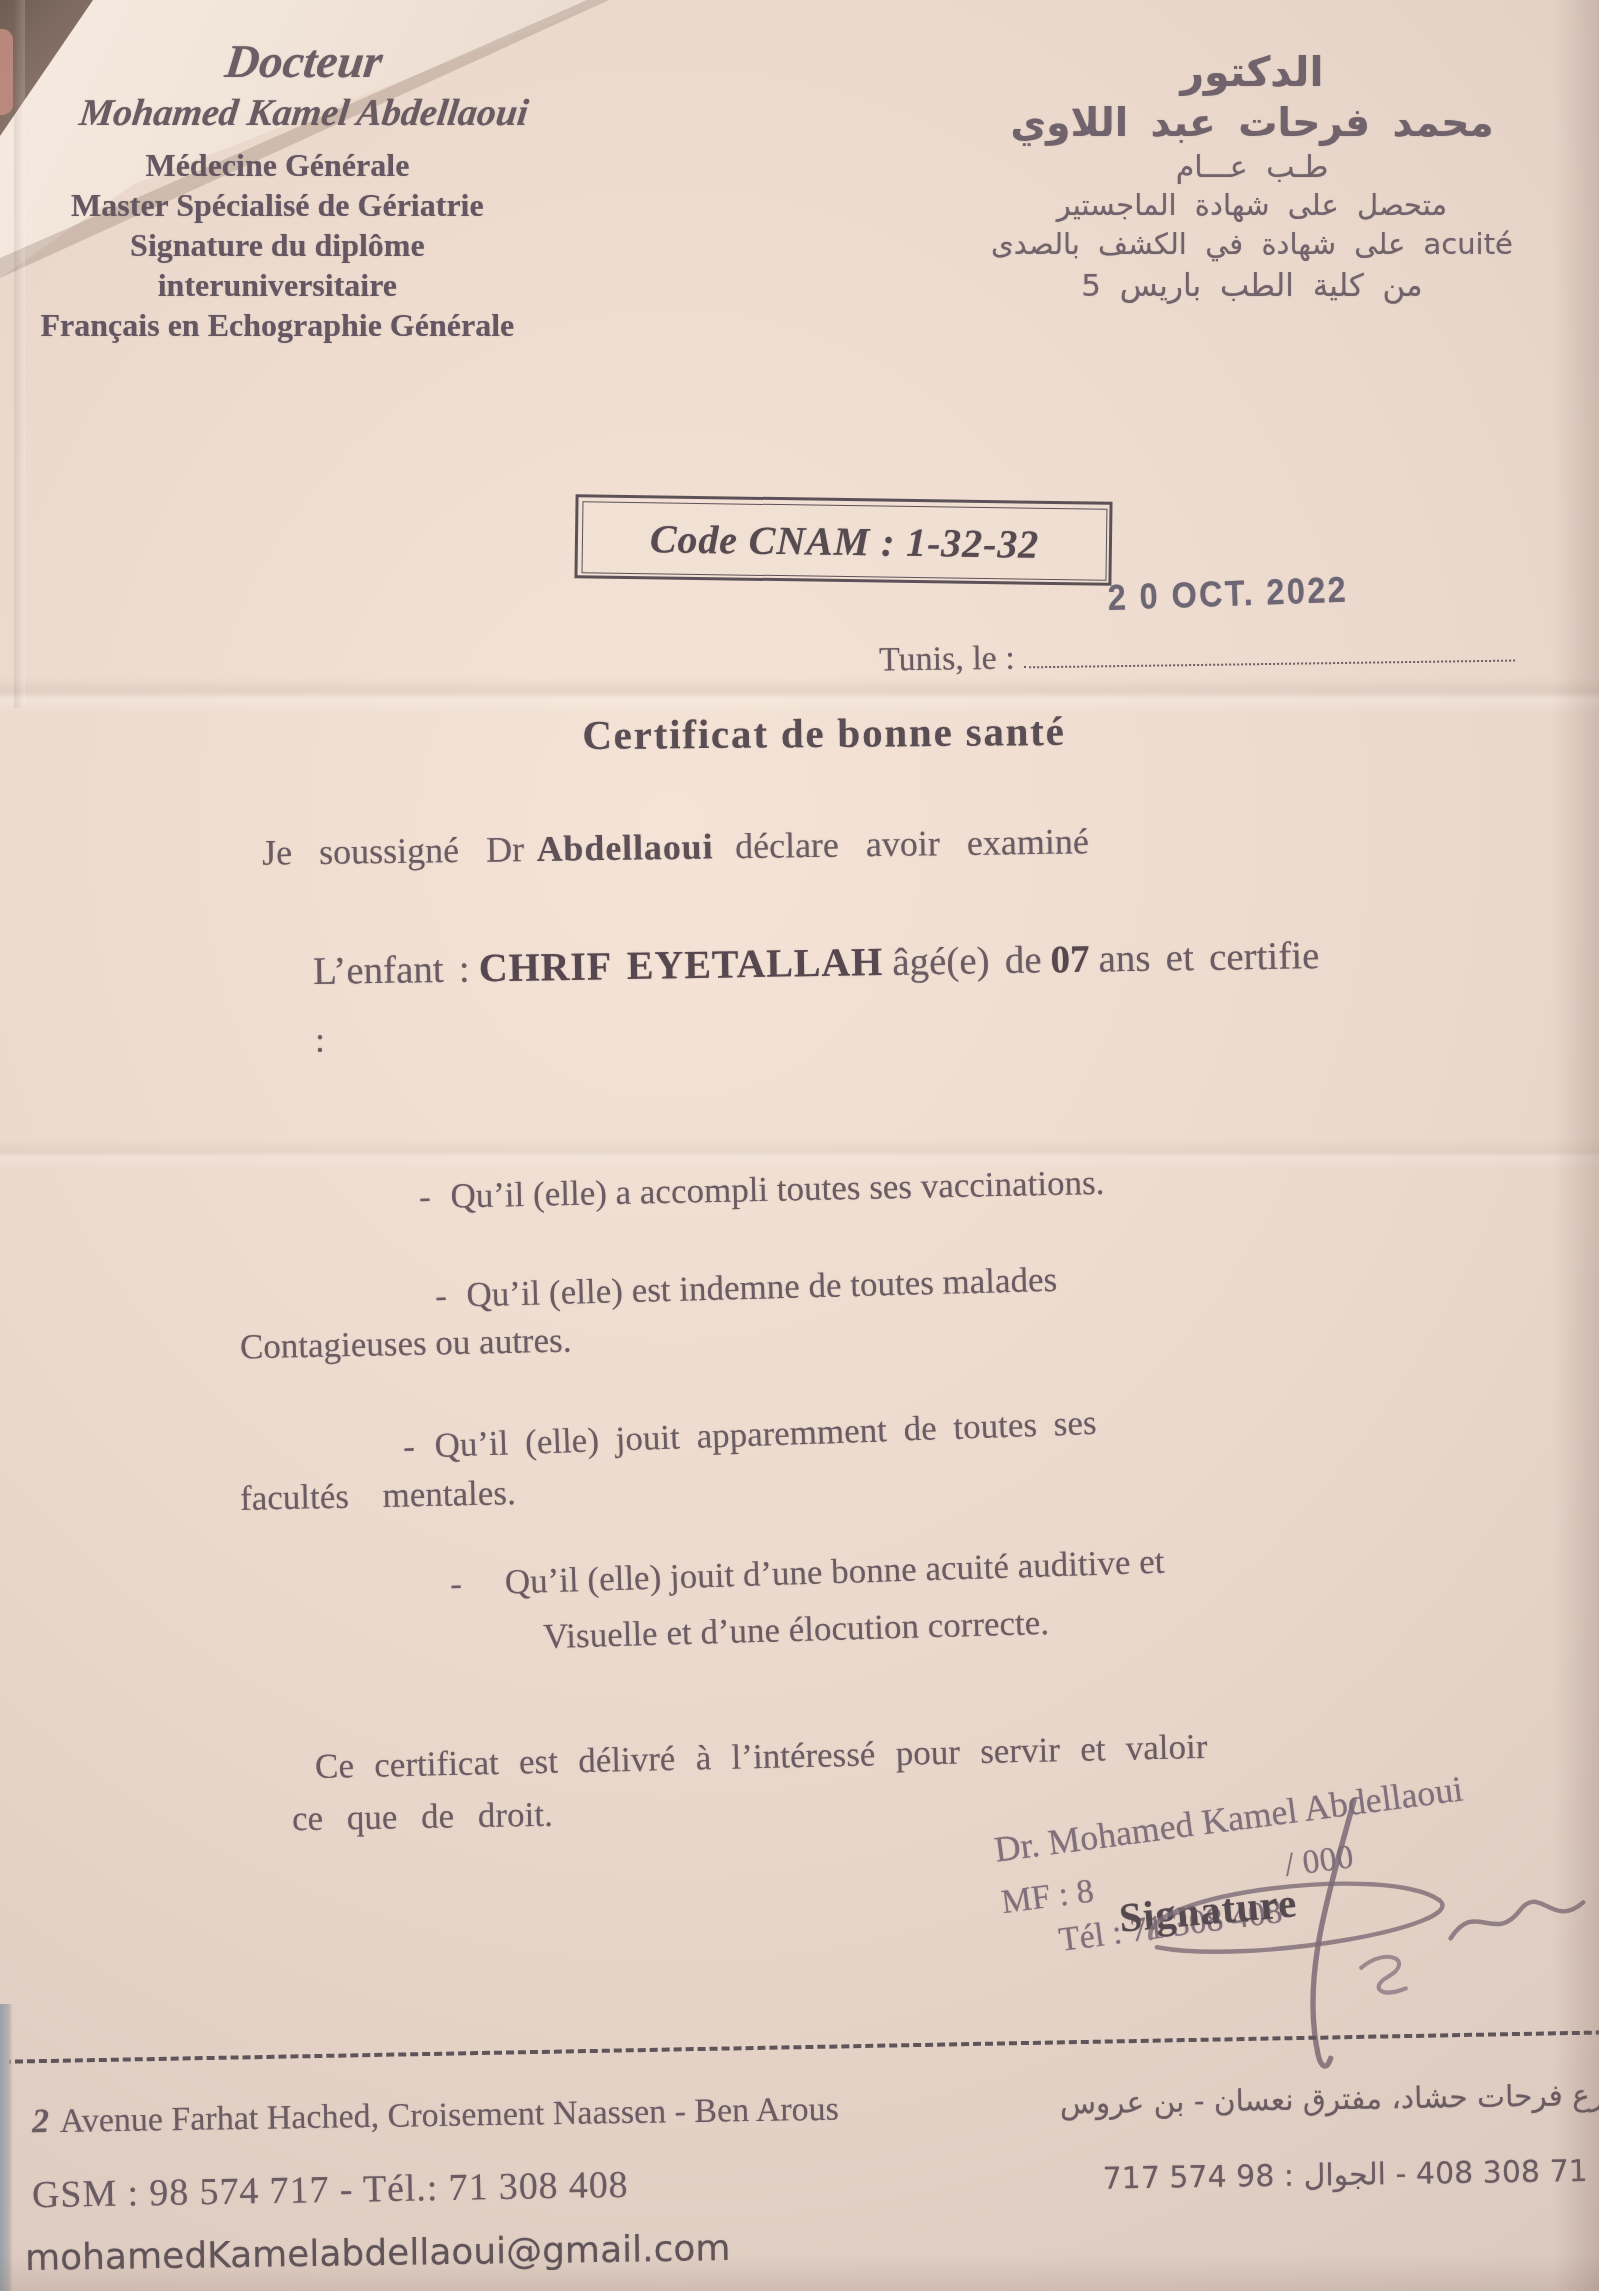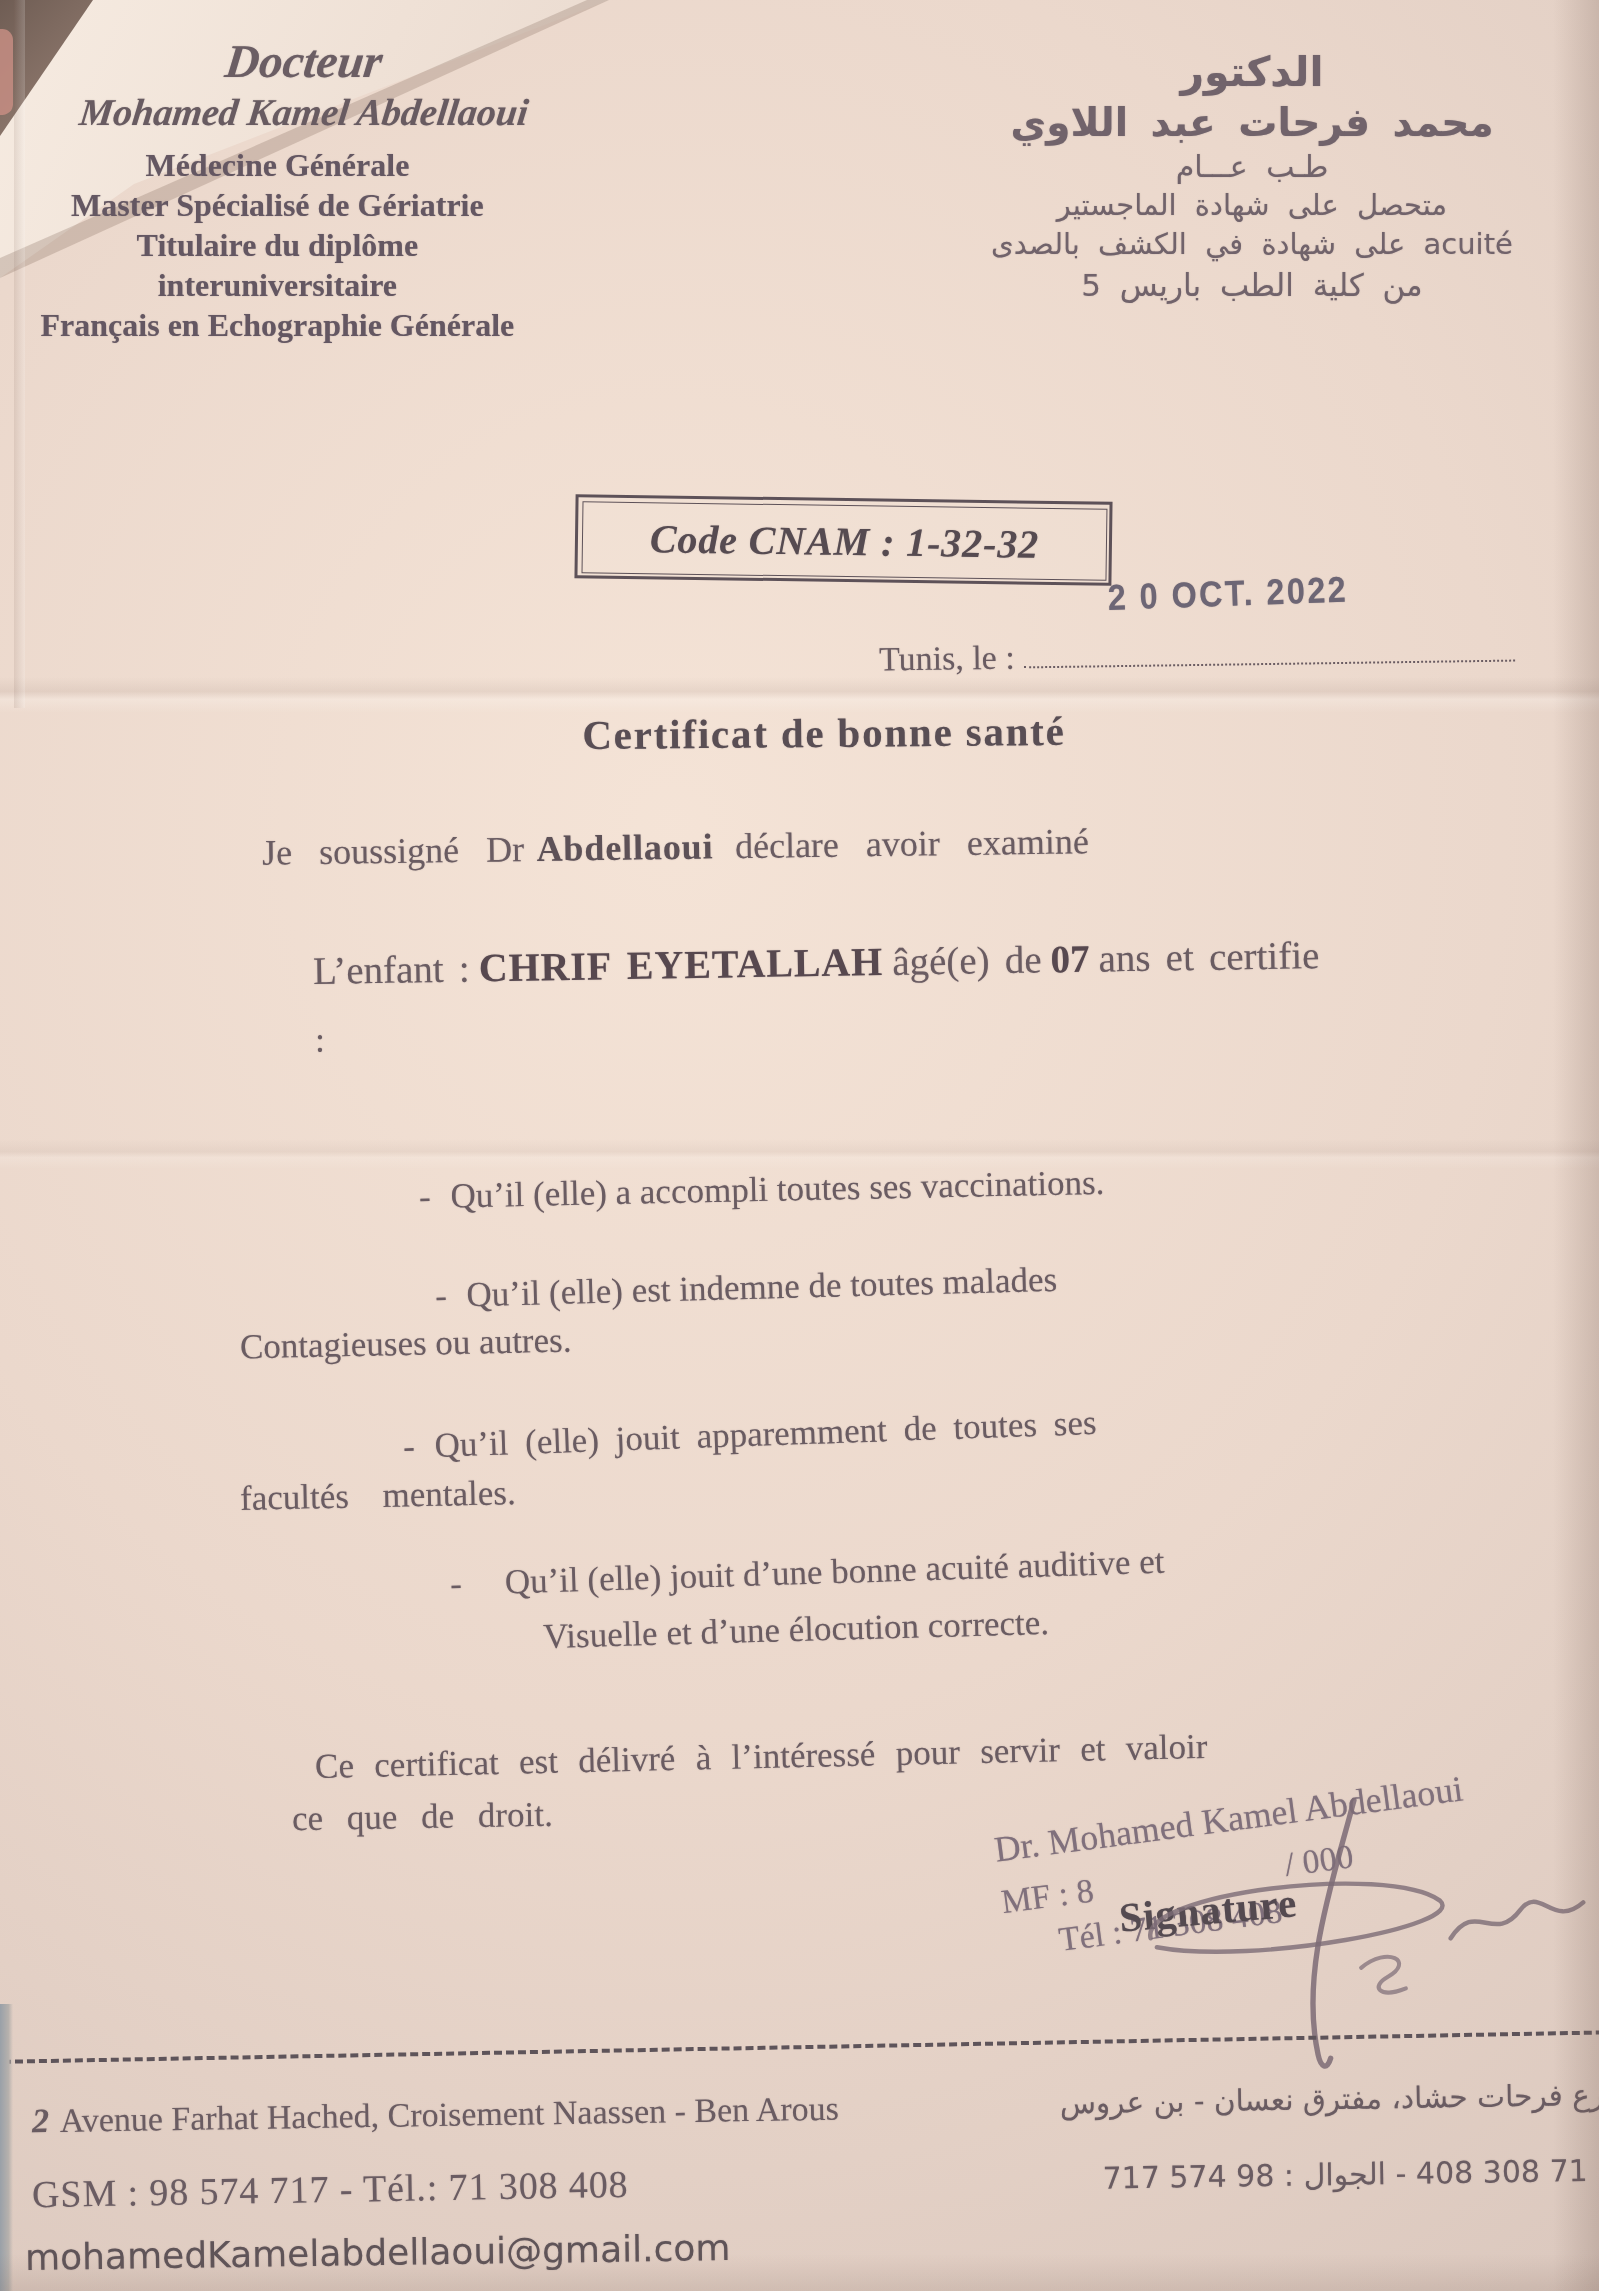--- a/index.html
+++ b/index.html
@@ -127,21 +127,21 @@
   <div class="abs corner-pink"></div>
   <div class="abs crease-h1"></div>
   <div class="abs crease-h2"></div>
   <div class="abs crease-v"></div>
 
   <div class="abs h-docteur">Docteur</div>
   <div class="abs h-name">Mohamed Kamel Abdellaoui</div>
   <div class="abs h-creds">
     <div>Médecine Générale</div>
     <div>Master Spécialisé de Gériatrie</div>
-    <div>Titulaire du diplôme interuniversitaire</div>
+    <div>Signature du diplôme interuniversitaire</div>
     <div>Français en Echographie Générale</div>
   </div>
 
   <div class="abs h-ar" dir="rtl">
     <div class="l1">الدكتور</div>
     <div class="l2">محمد فرحات عبد اللاوي</div>
     <div class="l3">طـب عـــام</div>
     <div class="l4">متحصل على شهادة الماجستير</div>
     <div class="l6">acuité على شهادة في الكشف بالصدى</div>
     <div class="l7">من كلية الطب باريس 5</div>

